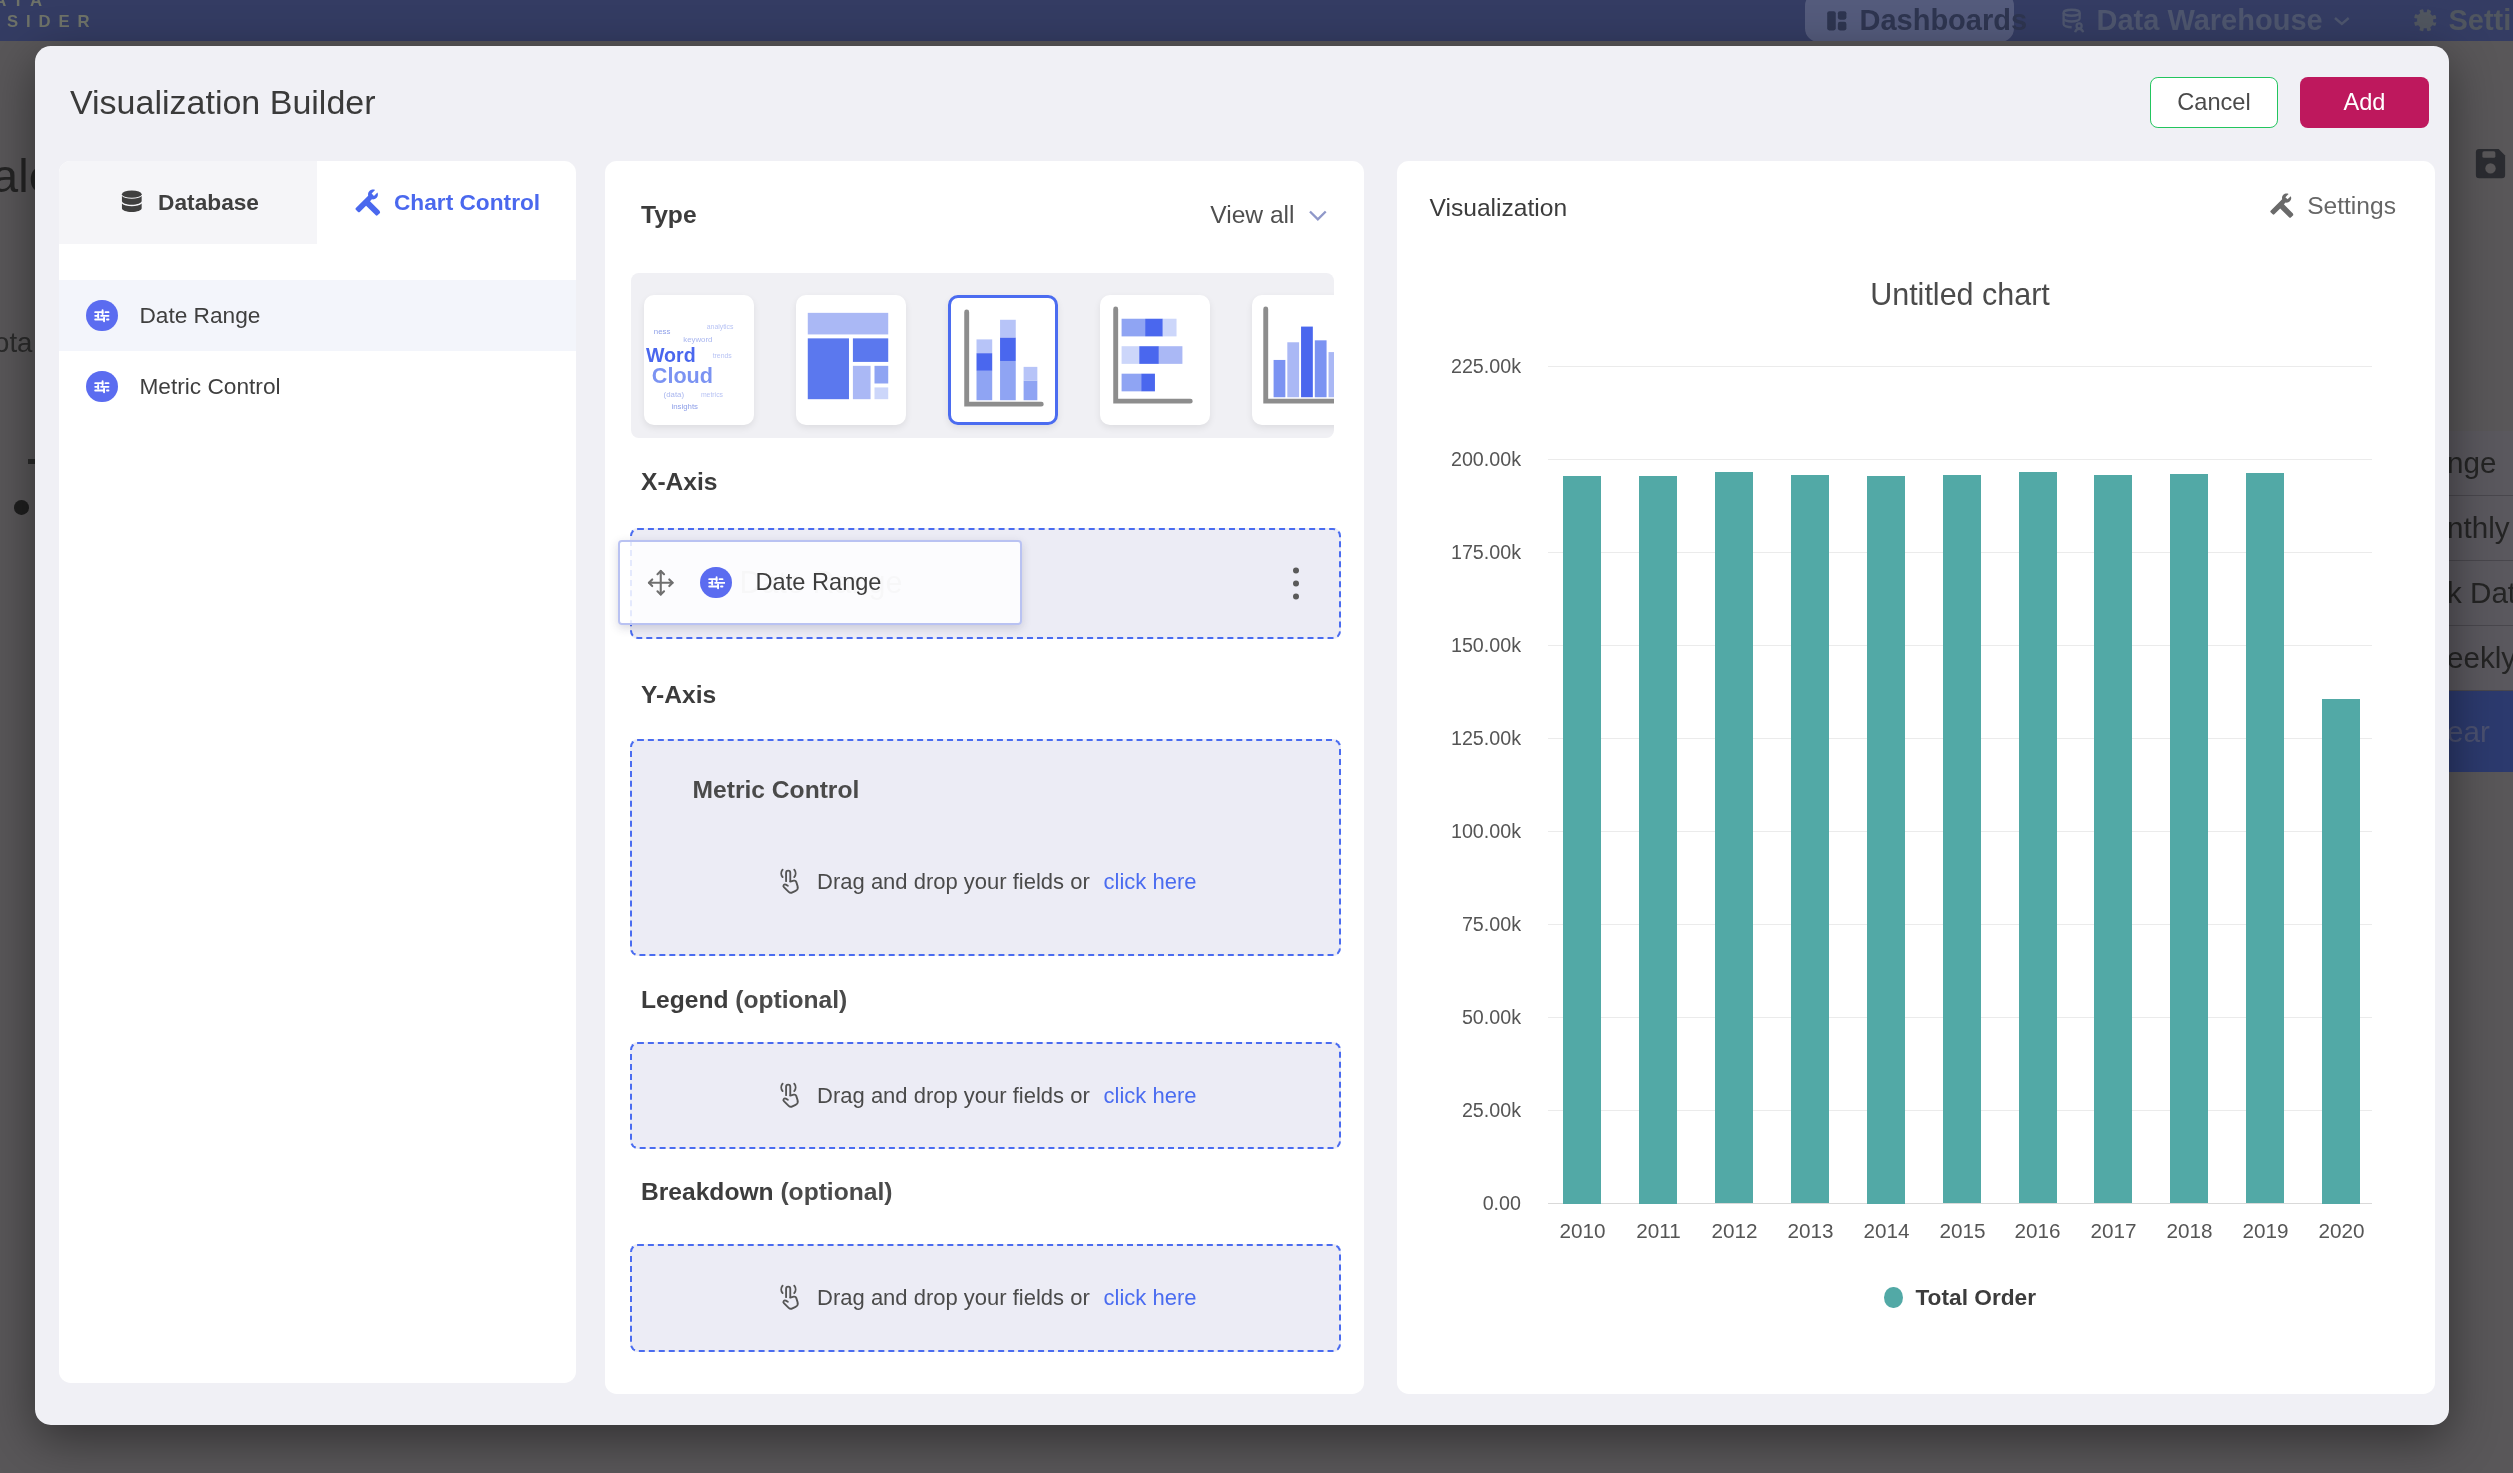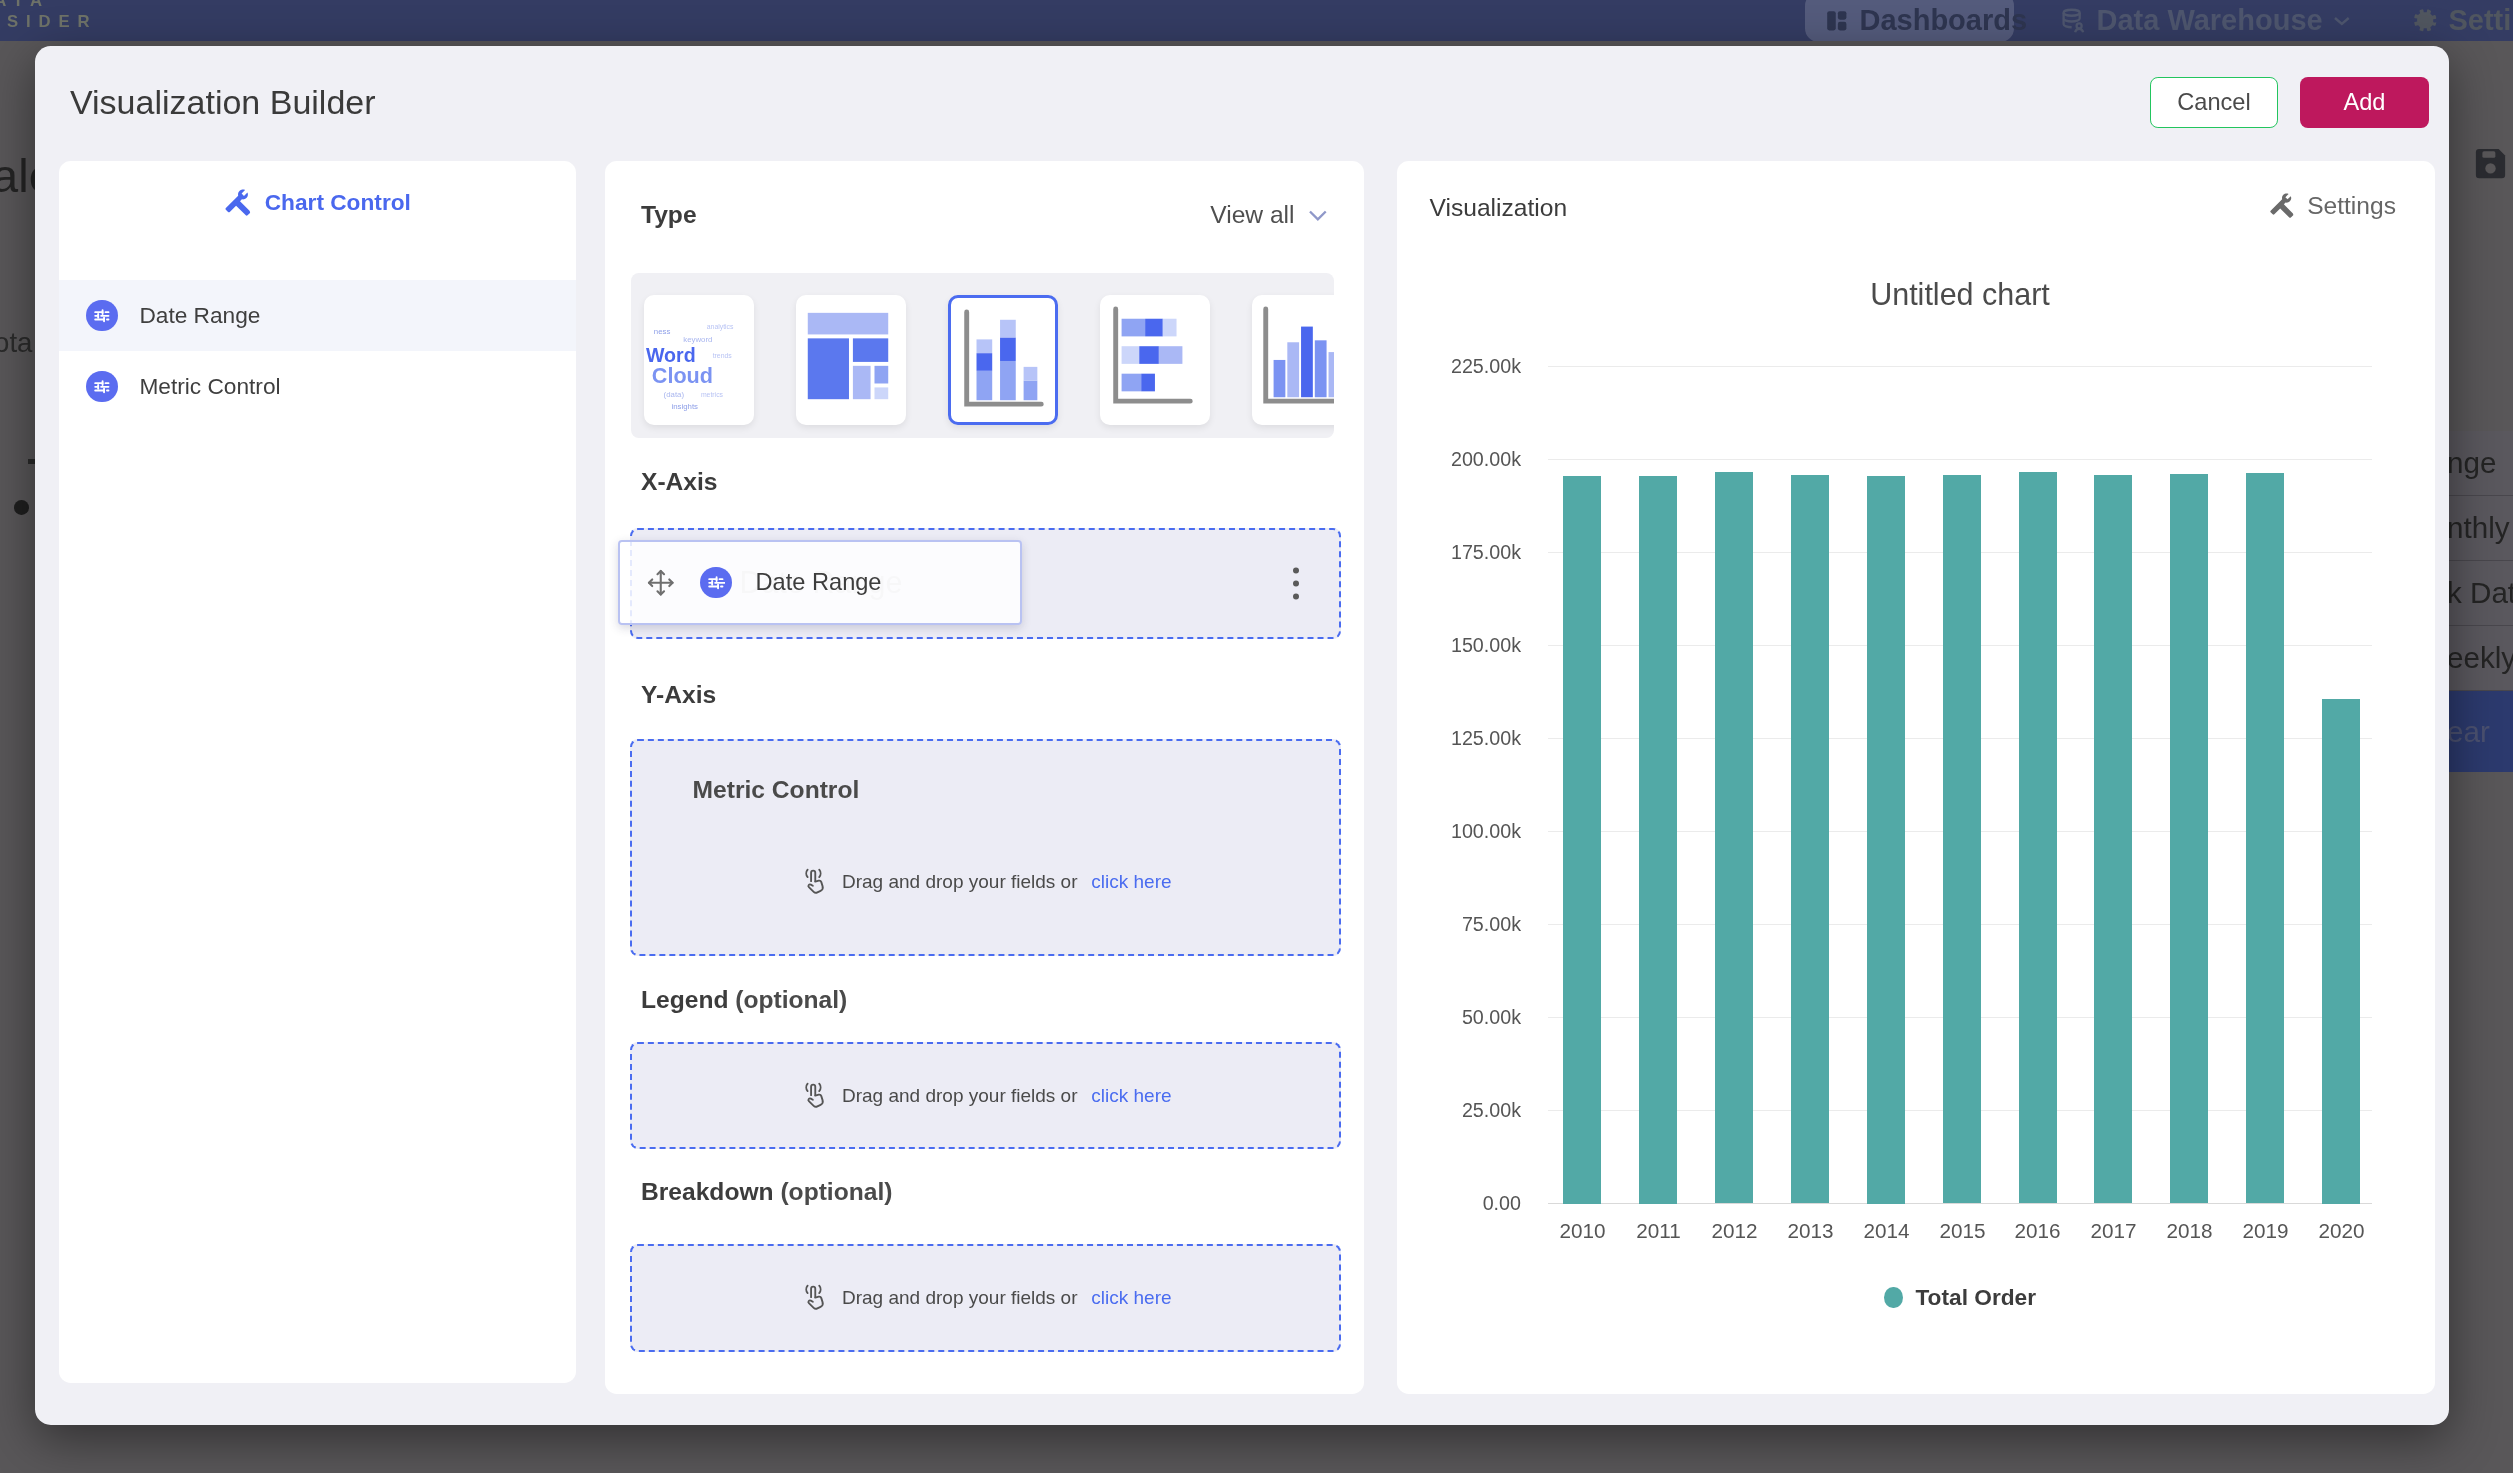--- a/index.html
+++ b/index.html
@@ -52,21 +52,21 @@
   .sec-h .opt { font-weight:bold; color:#4a4a4a; }
   .view-all { position:absolute; right:36px; top:40px; display:flex; align-items:center; gap:13.8px; font-size:24.6px; color:#4f4f4f; cursor:pointer; }
   .type-strip { position:absolute; left:25.6px; top:112px; width:703px; height:165px; background:#f0f0f4; border-radius:7.9px; overflow:hidden; }
   .type-card { position:absolute; top:21.7px; width:110px; height:130px; background:#fff; border-radius:9.9px; box-shadow:0 3px 7.9px rgba(0,0,0,0.08); cursor:pointer; overflow:hidden; }
   .type-card.selected { border:3px solid #4b6cf0; }
   .dropzone { position:absolute; left:24.6px; width:711px; background:#ececf5; border:2px dashed #4a6cf0; border-radius:7.9px; }
   .dz-x { top:367px; height:111px; }
   .dz-y { top:578px; height:217px; }
   .dz-legend { top:881px; height:107px; }
   .dz-breakdown { top:1083px; height:108px; }
-  .drag-row { position:absolute; left:0; width:100%; display:flex; align-items:center; justify-content:center; gap:13.8px; font-size:19px; color:#4a4a4a;text-align:center; }
+  .drag-row { position:absolute; left:0; width:100%; display:flex; align-items:center; justify-content:center; gap:13.8px; font-size:22px; color:#4a4a4a;text-align:center; }
   .drag-row .link { color:#4a6cf0; cursor:pointer; }
   .dz-label { position:absolute; left:61px; top:35px; font-size:24.6px; font-weight:bold; color:#4a4a4a; }
   .ghost { position:absolute; left:108px; top:35px; font-size:30.5px; color:rgba(70,70,85,0.22); }
   .chip { position:absolute; left:12.8px; top:379px; width:404px; height:85px; background:rgba(255,255,255,0.85);
           border:2px solid #b9c2f2; border-radius:3.9px; box-shadow:0 3px 9.9px rgba(40,40,80,0.18);
           display:flex; align-items:center; gap:23.6px; padding-left:25.6px; font-size:23.6px; color:#3d3d3d; cursor:grabbing; }
   .kebab { position:absolute; right:27.6px; top:50%; transform:translateY(-50%); width:29.6px; height:43px; display:flex; flex-direction:column; align-items:center; justify-content:center; gap:6.9px; cursor:pointer; }
   .kebab i { width:5.9px; height:5.9px; border-radius:50%; background:#5a5a5a; }
 
   
@@ -164,20 +164,30 @@
       </div>
   </div>
 
   <div class="modal">
     <div class="modal-title">Visualization Builder</div>
     <div class="btn btn-cancel">Cancel</div>
     <div class="btn btn-add">Add</div>
 
     <div class="panel panel-left">
       <div class="tabs">
+        <div class="tab inactive">
+          <span>
+            <svg width="29.6" height="29.6" viewBox="0 0 24 24" fill="#3f3f3f">
+                <ellipse cx="12" cy="5" rx="8" ry="3"></ellipse>
+                <path d="M4 6.5v4c0 1.7 3.6 3 8 3s8-1.3 8-3v-4c-1.4 1.4-4.4 2.2-8 2.2S5.4 7.9 4 6.5z"></path>
+                <path d="M4 12.5v4c0 1.7 3.6 3 8 3s8-1.3 8-3v-4c-1.4 1.4-4.4 2.2-8 2.2s-6.6-.8-8-2.2z"></path>
+              </svg>
+          </span>
+          <span>Database</span>
+        </div>
         <div class="tab active">
           <span>
             <svg width="29.6" height="29.6" viewBox="0 0 24 24" fill="#4a68ee">
                 <path d="M21.7 18.6l-7.9-7.9 1.5-1.5c.3.1.6.1.9.1 2.2 0 4-1.8 4-4 0-.6-.1-1.2-.4-1.7l-2.8 2.8-1.9-1.9L17.9 1.7c-.5-.3-1.1-.4-1.7-.4-2.2 0-4 1.8-4 4 0 .3 0 .6.1.9L2.3 16.2c-.4.4-.4 1 0 1.4l1.8 1.8c.4.4 1 .4 1.4 0l5.1-5.1 7.9 7.9c.4.4 1 .4 1.4 0l1.8-1.8c.4-.4.4-1 0-1.4z"></path>
               </svg>
           </span>
           <span>Chart Control</span>
         </div>
       </div>
 

